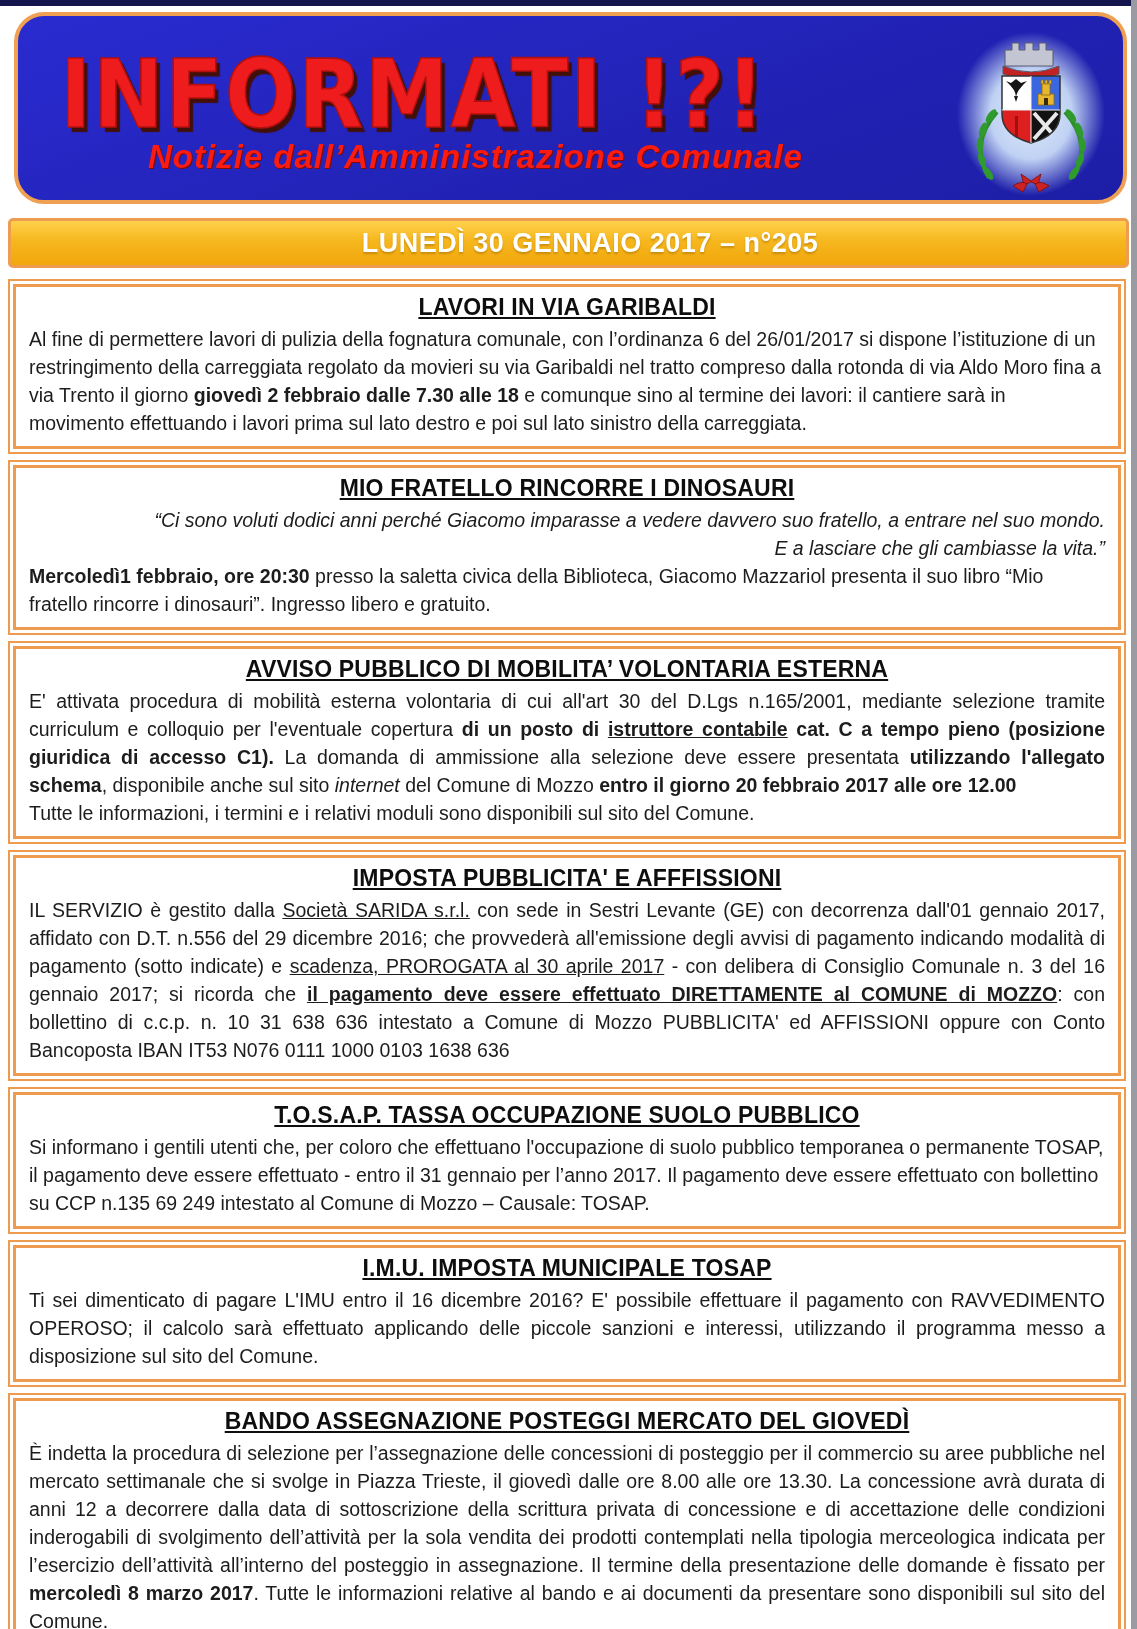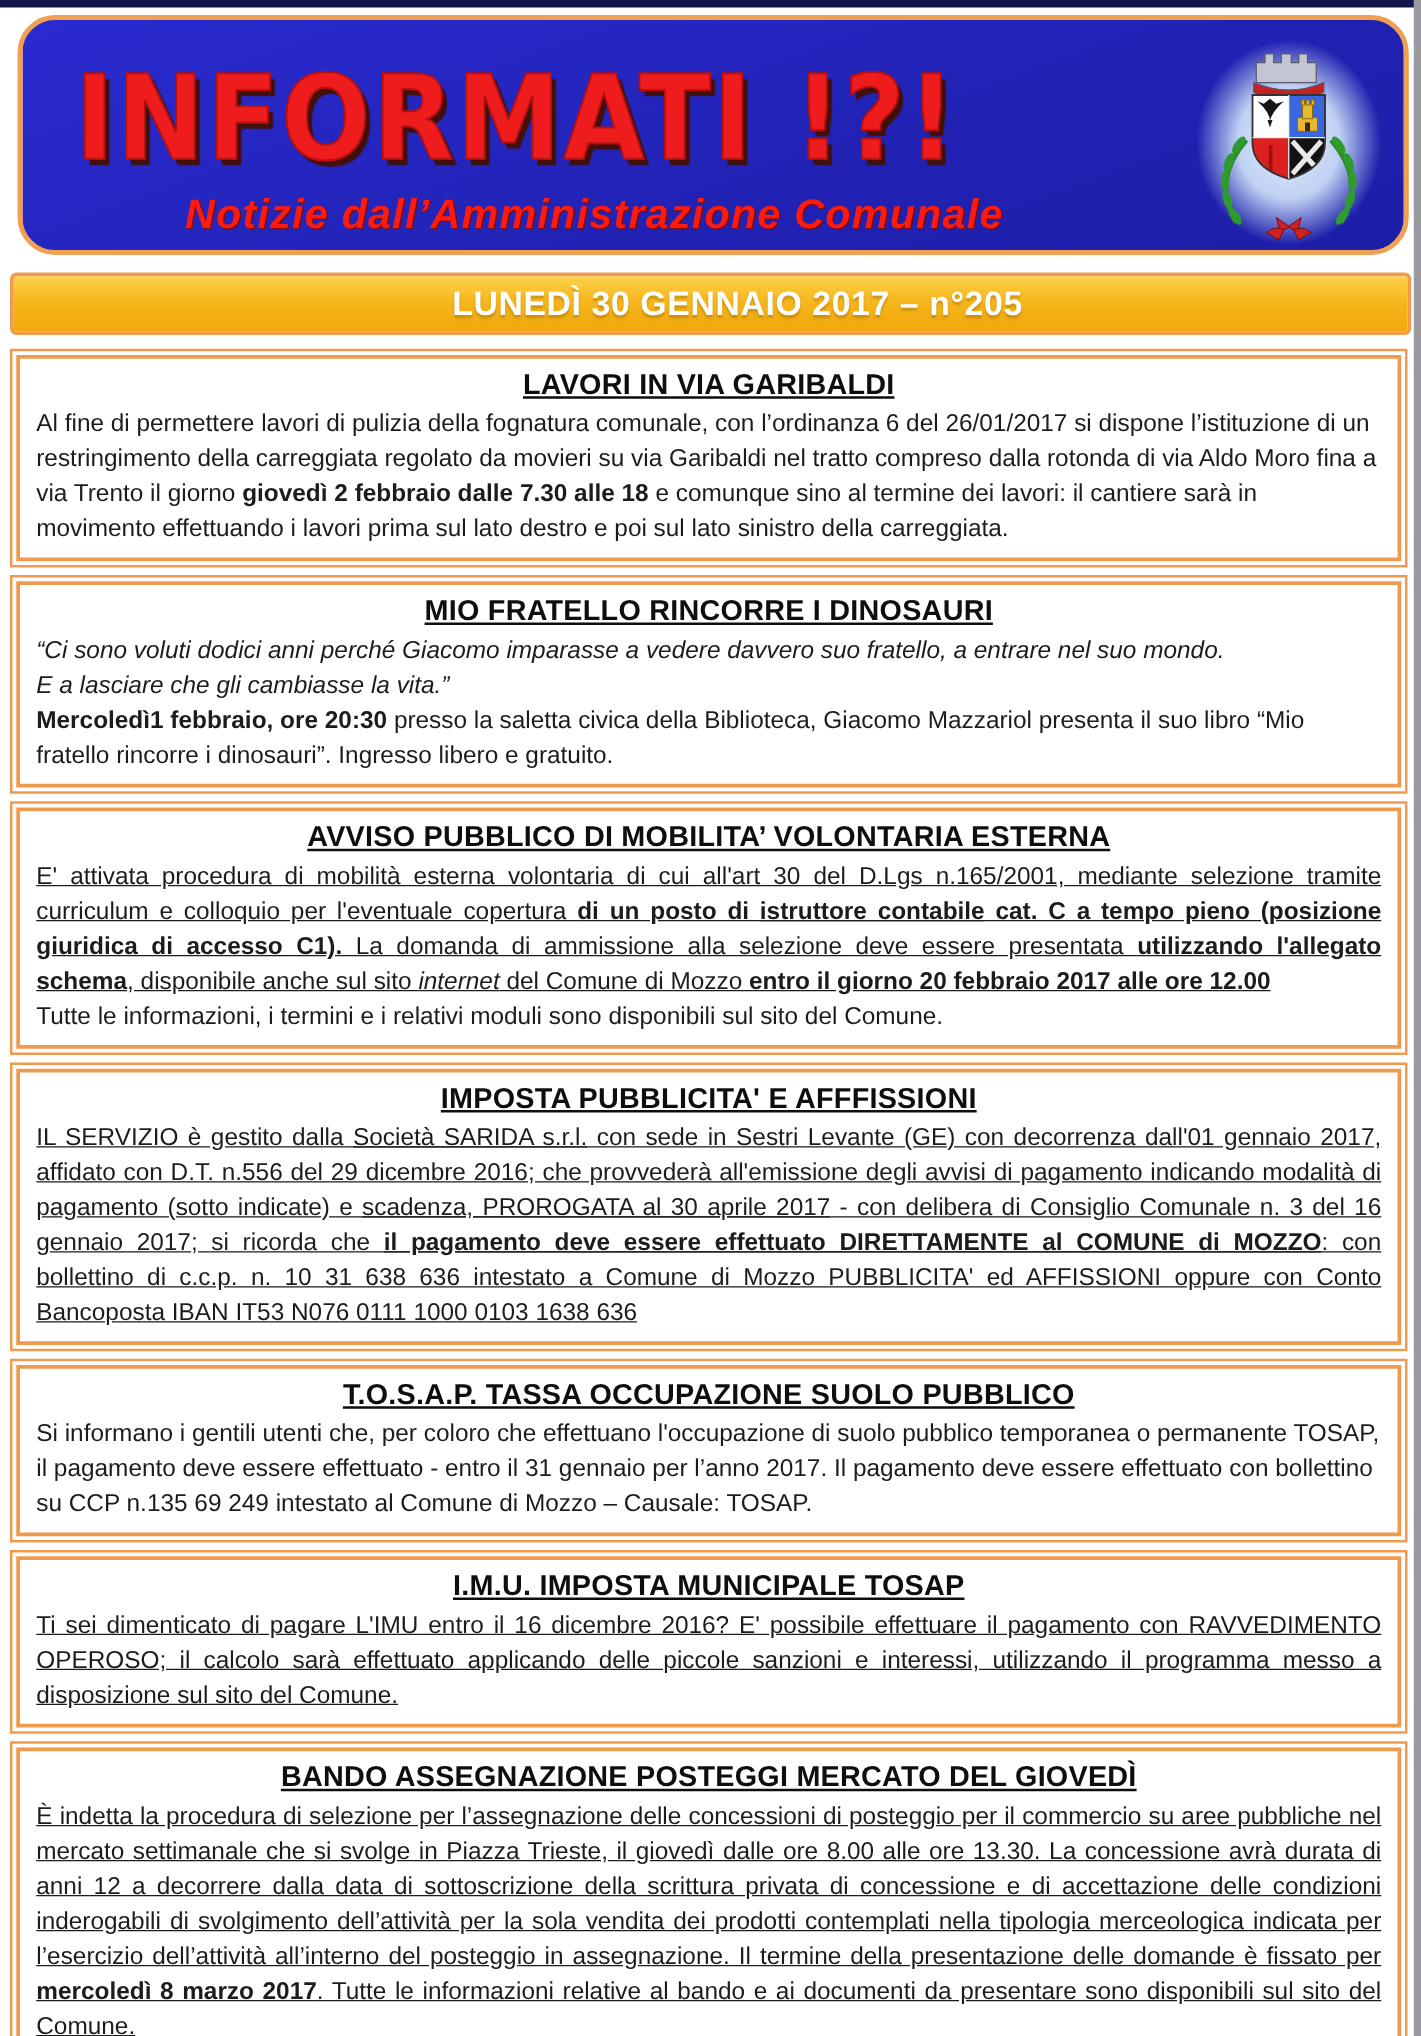--- a/index.html
+++ b/index.html
@@ -23,21 +23,21 @@
     position:absolute; left:42px; top:24px;
     font-family:"DejaVu Sans", sans-serif;
     font-weight:bold; font-size:84px; letter-spacing:2px;
     color:#ee1c1c;
     text-shadow:4px 4px 1px #411009;
     -webkit-text-stroke:1.5px #b60f0f;
     transform:scaleY(1.12); transform-origin:top left;
     white-space:nowrap;
   }
   .masthead-subtitle {
-    position:absolute; left:130px; bottom:10px;
+    position:absolute; left:130px; bottom:24px;
     font-size:33px; font-weight:bold; font-style:italic;
     color:#fb1b10; text-shadow:1px 1px 0 #7e0b05;
     letter-spacing:1px;
   }
   .crest { position:absolute; right:16px; top:10px; }
 
   
   .date-banner {
     margin:14px 8px 0 8px; height:50px; border-radius:5px;
     border:3px solid #ee9d50;
@@ -59,22 +59,22 @@
   }
   .article { margin-bottom:16px; padding:5px 13px 9px 13px; }
   .article h2, .footer-main h2 {
     font-size:23px; font-weight:bold; color:#0e0e0e;
     text-align:center; margin:2px 0 4px 0; letter-spacing:.2px;text-decoration:underline;
   }
   .article p, .footer-main p {
     font-size:19.5px; line-height:28px; margin:0; color:#1c1c1c;
   }
   p.left { text-align:left; }
-  p.justify { text-align:justify;text-decoration:underline; }
-  p.center { text-align:left; }
+  p.justify { text-align:justify; }
+  p.center { text-align:right; }
   .b { font-weight:bold;text-align:right; }
   .i { font-style:italic; }
   .u { text-decoration:underline; }
 </style>
 </head>
 <body>
 
 <div class="top-strip"></div>
 <div class="right-strip"></div>
 

